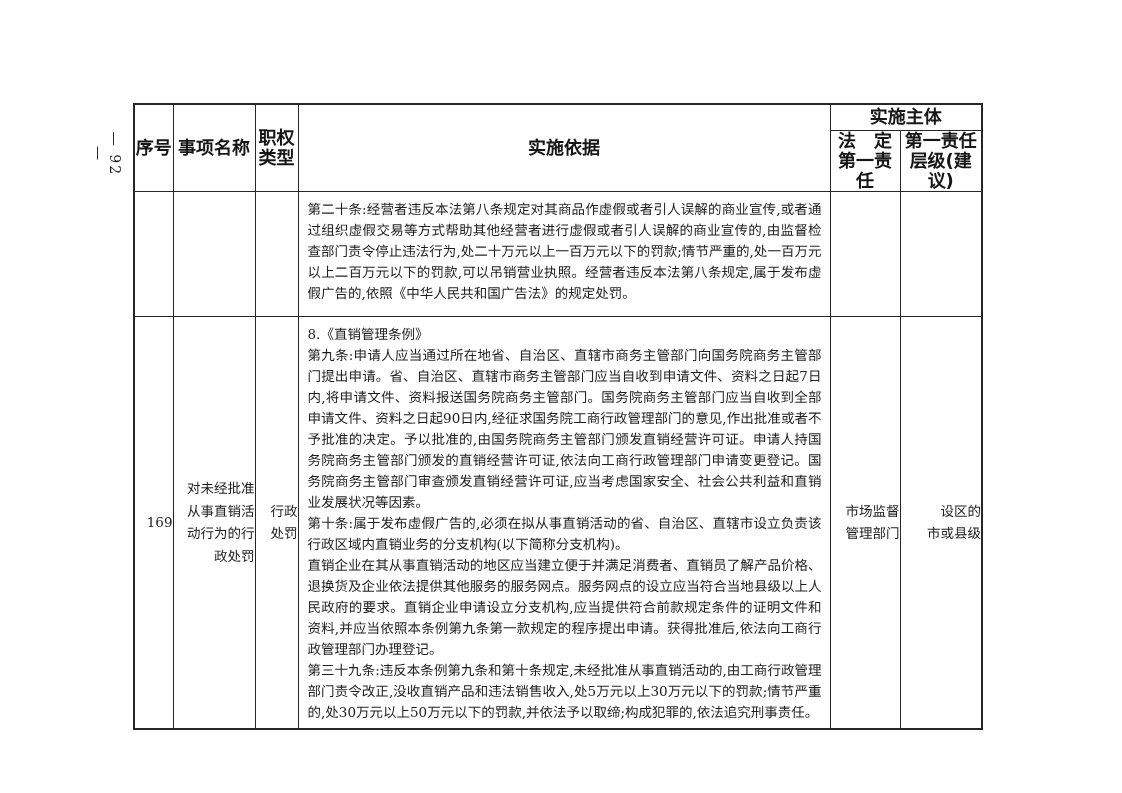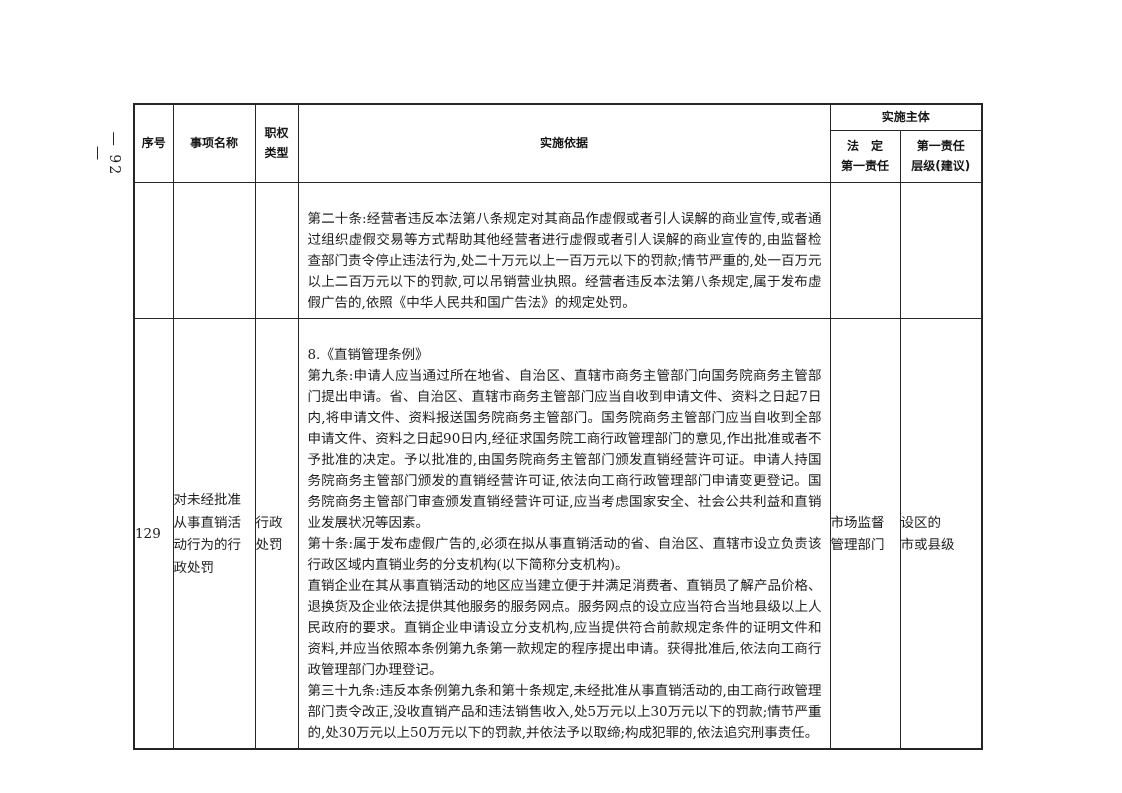--- a/index.html
+++ b/index.html
@@ -31,38 +31,38 @@
     border: 2px solid #262626;
   }
   .doc-table th, .doc-table td {
     border: 1px solid #262626;
     padding: 0;
     overflow: hidden;
   }
   .doc-table th {
     font-family: "DejaVu Sans", sans-serif;
     font-weight: bold;
-    font-size: 12px;
+    font-size: 18px;
     line-height: 20px;
     text-align: center;
     vertical-align: middle;
     white-space: pre-line;
     color: #161616;
   }
   td.cell-center {
-    text-align: left;
+    text-align: right;
     vertical-align: middle;
     white-space: pre-line;
     font-size: 13.5px;
     line-height: 22.5px;
     color: #1d1d1d;
   }
   td.cell-basis {
     vertical-align: top;
-    padding: 25px 8px 5px 9px;
+    padding: 7px 8px 5px 9px;
     font-size: 13.5px;
     line-height: 21px;
     color: #1d1d1d;
   }
   td.cell-basis p {
     margin: 0;
     text-align: justify;
     text-justify: inter-character;
   }
   tr.hdr-top    { height: 26px; }
@@ -105,21 +105,21 @@
       <td class="cell-center"></td>
       <td class="cell-center"></td>
       <td class="cell-center"></td>
       <td class="cell-basis">
         <p>第二十条:经营者违反本法第八条规定对其商品作虚假或者引人误解的商业宣传,或者通过组织虚假交易等方式帮助其他经营者进行虚假或者引人误解的商业宣传的,由监督检查部门责令停止违法行为,处二十万元以上一百万元以下的罚款;情节严重的,处一百万元以上二百万元以下的罚款,可以吊销营业执照。经营者违反本法第八条规定,属于发布虚假广告的,依照《中华人民共和国广告法》的规定处罚。</p>
       </td>
       <td class="cell-center"></td>
       <td class="cell-center"></td>
     </tr>
     <tr class="row-169">
-      <td class="cell-center">129</td>
+      <td class="cell-center">169</td>
       <td class="cell-center">对未经批准
 从事直销活
 动行为的行
 政处罚</td>
       <td class="cell-center">行政
 处罚</td>
       <td class="cell-basis">
         <p>8.《直销管理条例》</p>
         <p>第九条:申请人应当通过所在地省、自治区、直辖市商务主管部门向国务院商务主管部门提出申请。省、自治区、直辖市商务主管部门应当自收到申请文件、资料之日起7日内,将申请文件、资料报送国务院商务主管部门。国务院商务主管部门应当自收到全部申请文件、资料之日起90日内,经征求国务院工商行政管理部门的意见,作出批准或者不予批准的决定。予以批准的,由国务院商务主管部门颁发直销经营许可证。申请人持国务院商务主管部门颁发的直销经营许可证,依法向工商行政管理部门申请变更登记。国务院商务主管部门审查颁发直销经营许可证,应当考虑国家安全、社会公共利益和直销业发展状况等因素。</p>
         <p>第十条:属于发布虚假广告的,必须在拟从事直销活动的省、自治区、直辖市设立负责该行政区域内直销业务的分支机构(以下简称分支机构)。</p>

